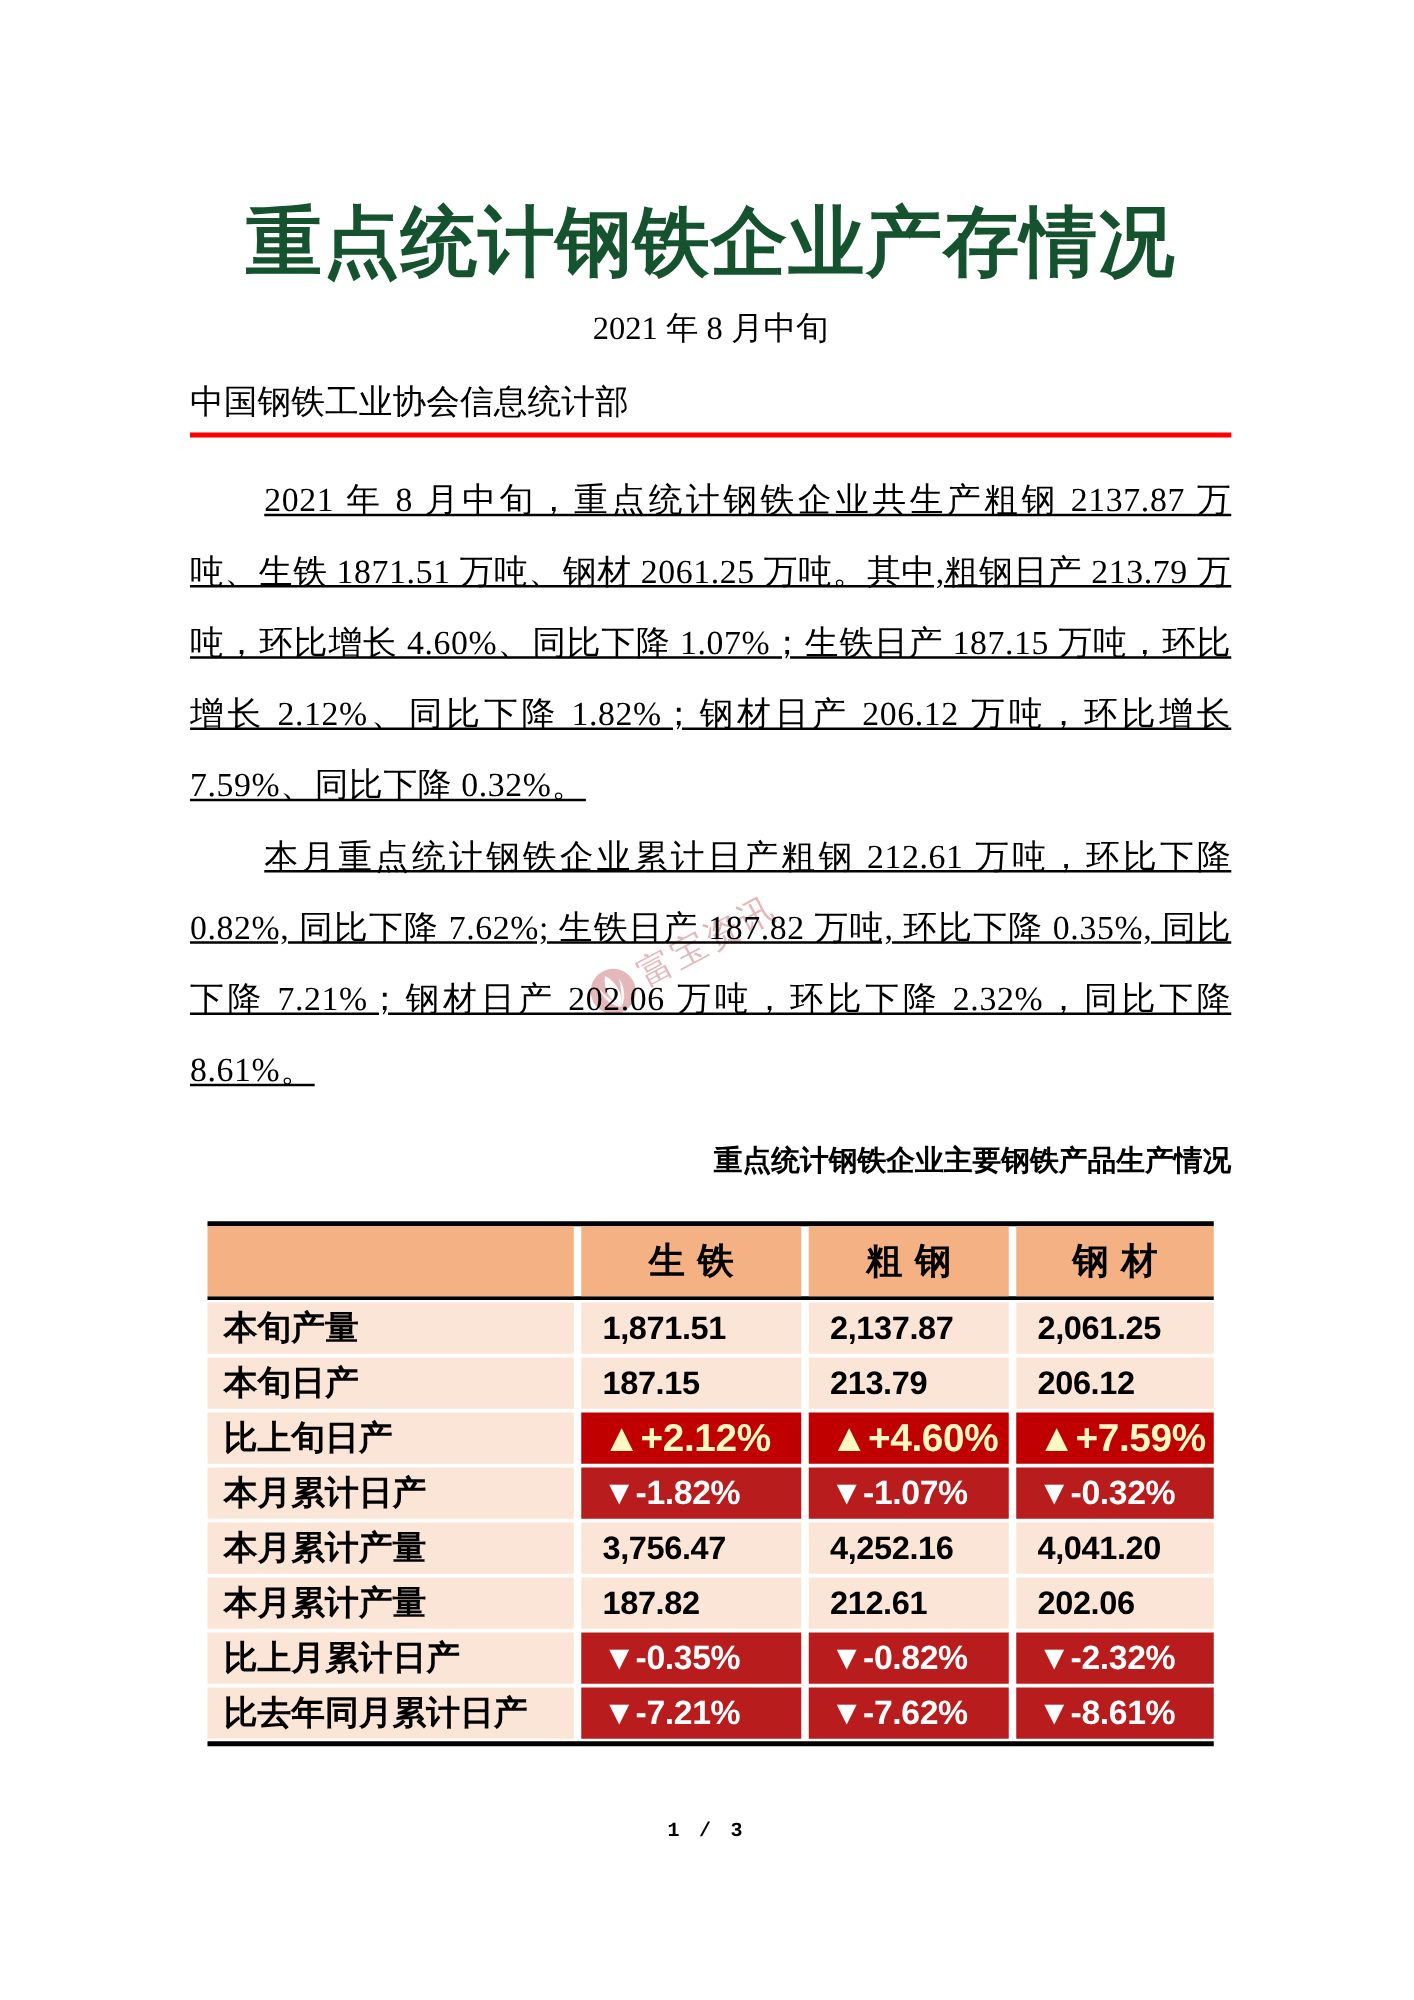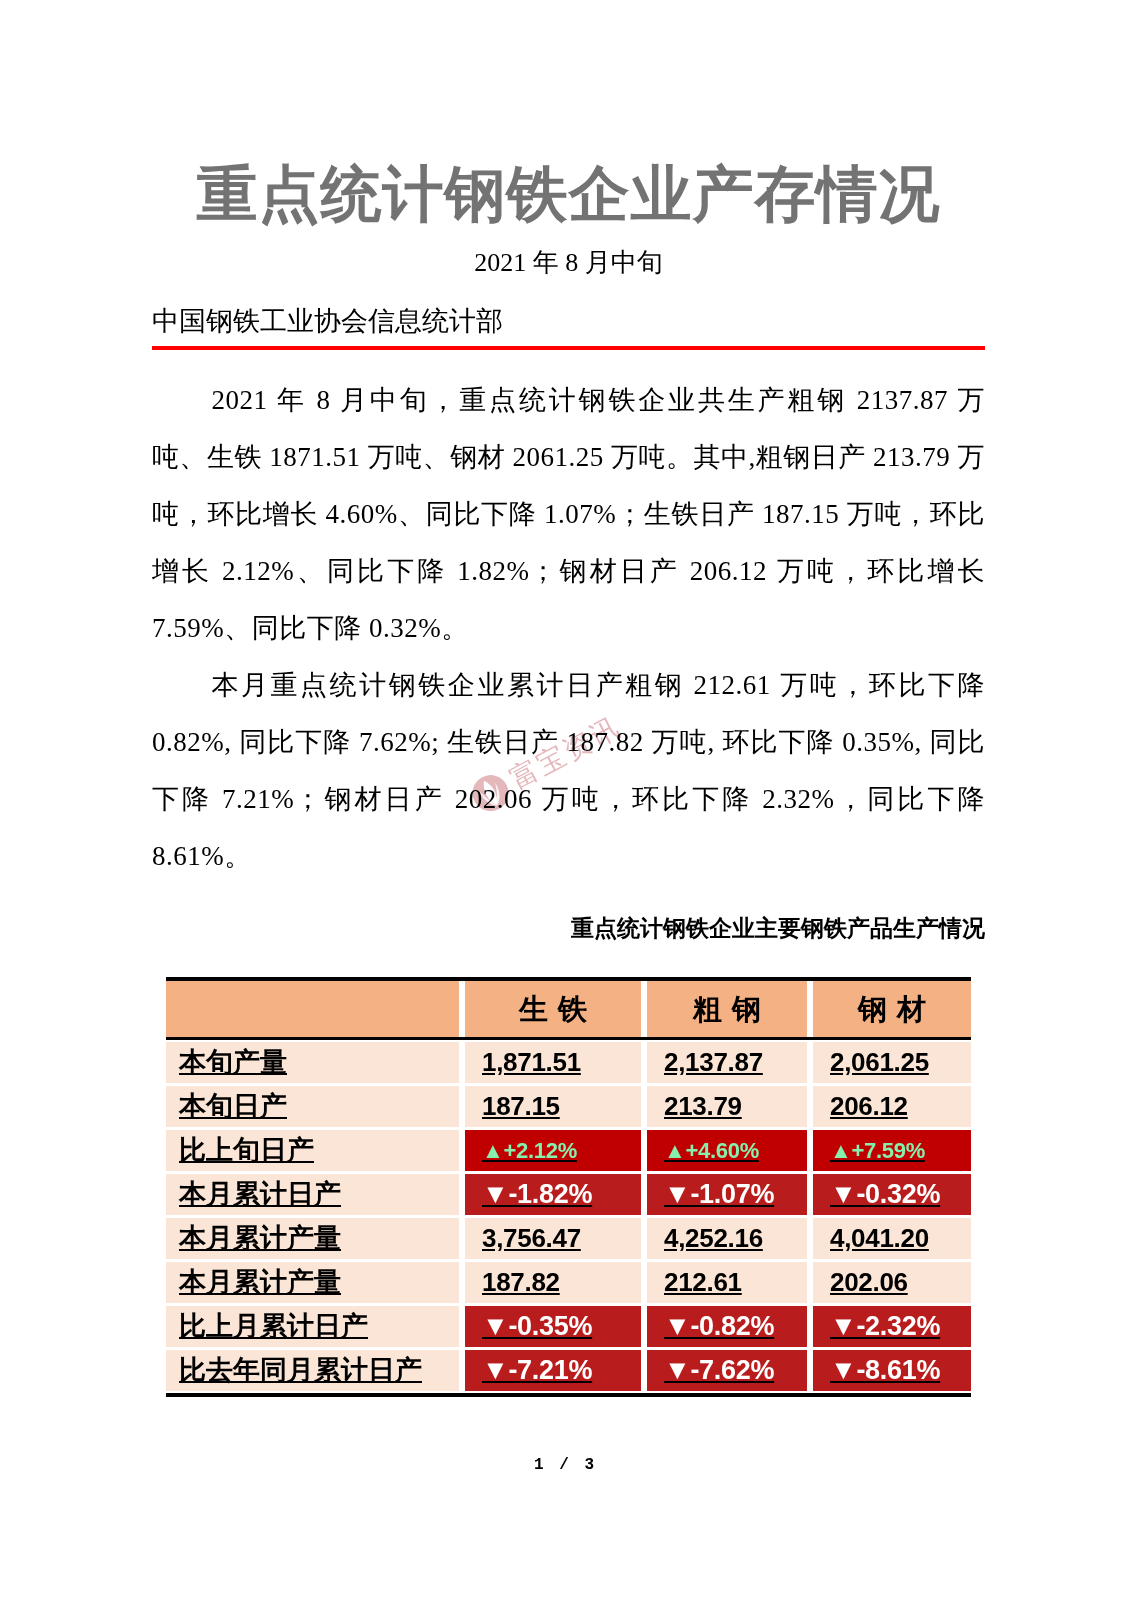--- a/index.html
+++ b/index.html
@@ -14,21 +14,21 @@
   }
   .content { position: relative; z-index: 1; padding: 0 146px 0 152px; }
 
   .doc-title {
     margin: 0; padding-top: 158px;
     text-align: center;
     font-family: "Liberation Serif", "DejaVu Serif", serif;
     font-weight: 700;
     font-size: 61px;
     line-height: 1.2;
-    color: #737373;
+    color: #14532d;
     letter-spacing: 1px;
   }
   .doc-subtitle {
     margin-top: 16px;
     text-align: center;
     font-size: 26px;
     line-height: 32px;
   }
   .org-line {
     margin-top: 26px;
@@ -37,20 +37,21 @@
     font-size: 27px;
     line-height: 32px;
   }
   .body-para {
     margin: 0;
     font-size: 27px;
     line-height: 57px;
     text-align: justify;
     text-indent: 2.2em;
     letter-spacing: 0.5px;
+    text-decoration: underline;
   }
   .body-para.first { margin-top: 22px; }
 
   .watermark {
     position: absolute;
     left: 486px; top: 770px;
     z-index: 0;
     display: flex;
     align-items: center;
     gap: 6px;
@@ -94,21 +95,21 @@
   }
   .th {
     background: #f4b183;
     height: 56px;
     line-height: 56px;
     text-align: center;
     font-size: 29px;
     letter-spacing: 10px;
     padding-left: 10px;
   }
-  .tbody { padding: 2px 0; text-decoration: underline; }
+  .tbody { padding: 2px 0; }
   .tr { margin-top: 3px; }
   .tr:first-child { margin-top: 0; }
   .td {
     height: 41px;
     line-height: 41px;
     overflow: hidden;
     white-space: nowrap;
   }
   .td.label {
     background: #fbe5d6;
@@ -116,22 +117,22 @@
     padding-left: 13px;
   }
   .td.val {
     background: #fbe5d6;
     font-size: 26px;
     padding-left: 17px;
     letter-spacing: -0.3px;
   }
   .tr.up .td.val {
     background: #c00000;
-    color: #86efac;
-    font-size: 22px;
+    color: #fef9c3;
+    font-size: 31px;
   }
   .tr.down .td.val {
     background: #b91c1c;
     color: #ffffff;
     font-size: 27px;
   }
 
   .page-number {
     position: absolute;
     left: 0; right: 0;

